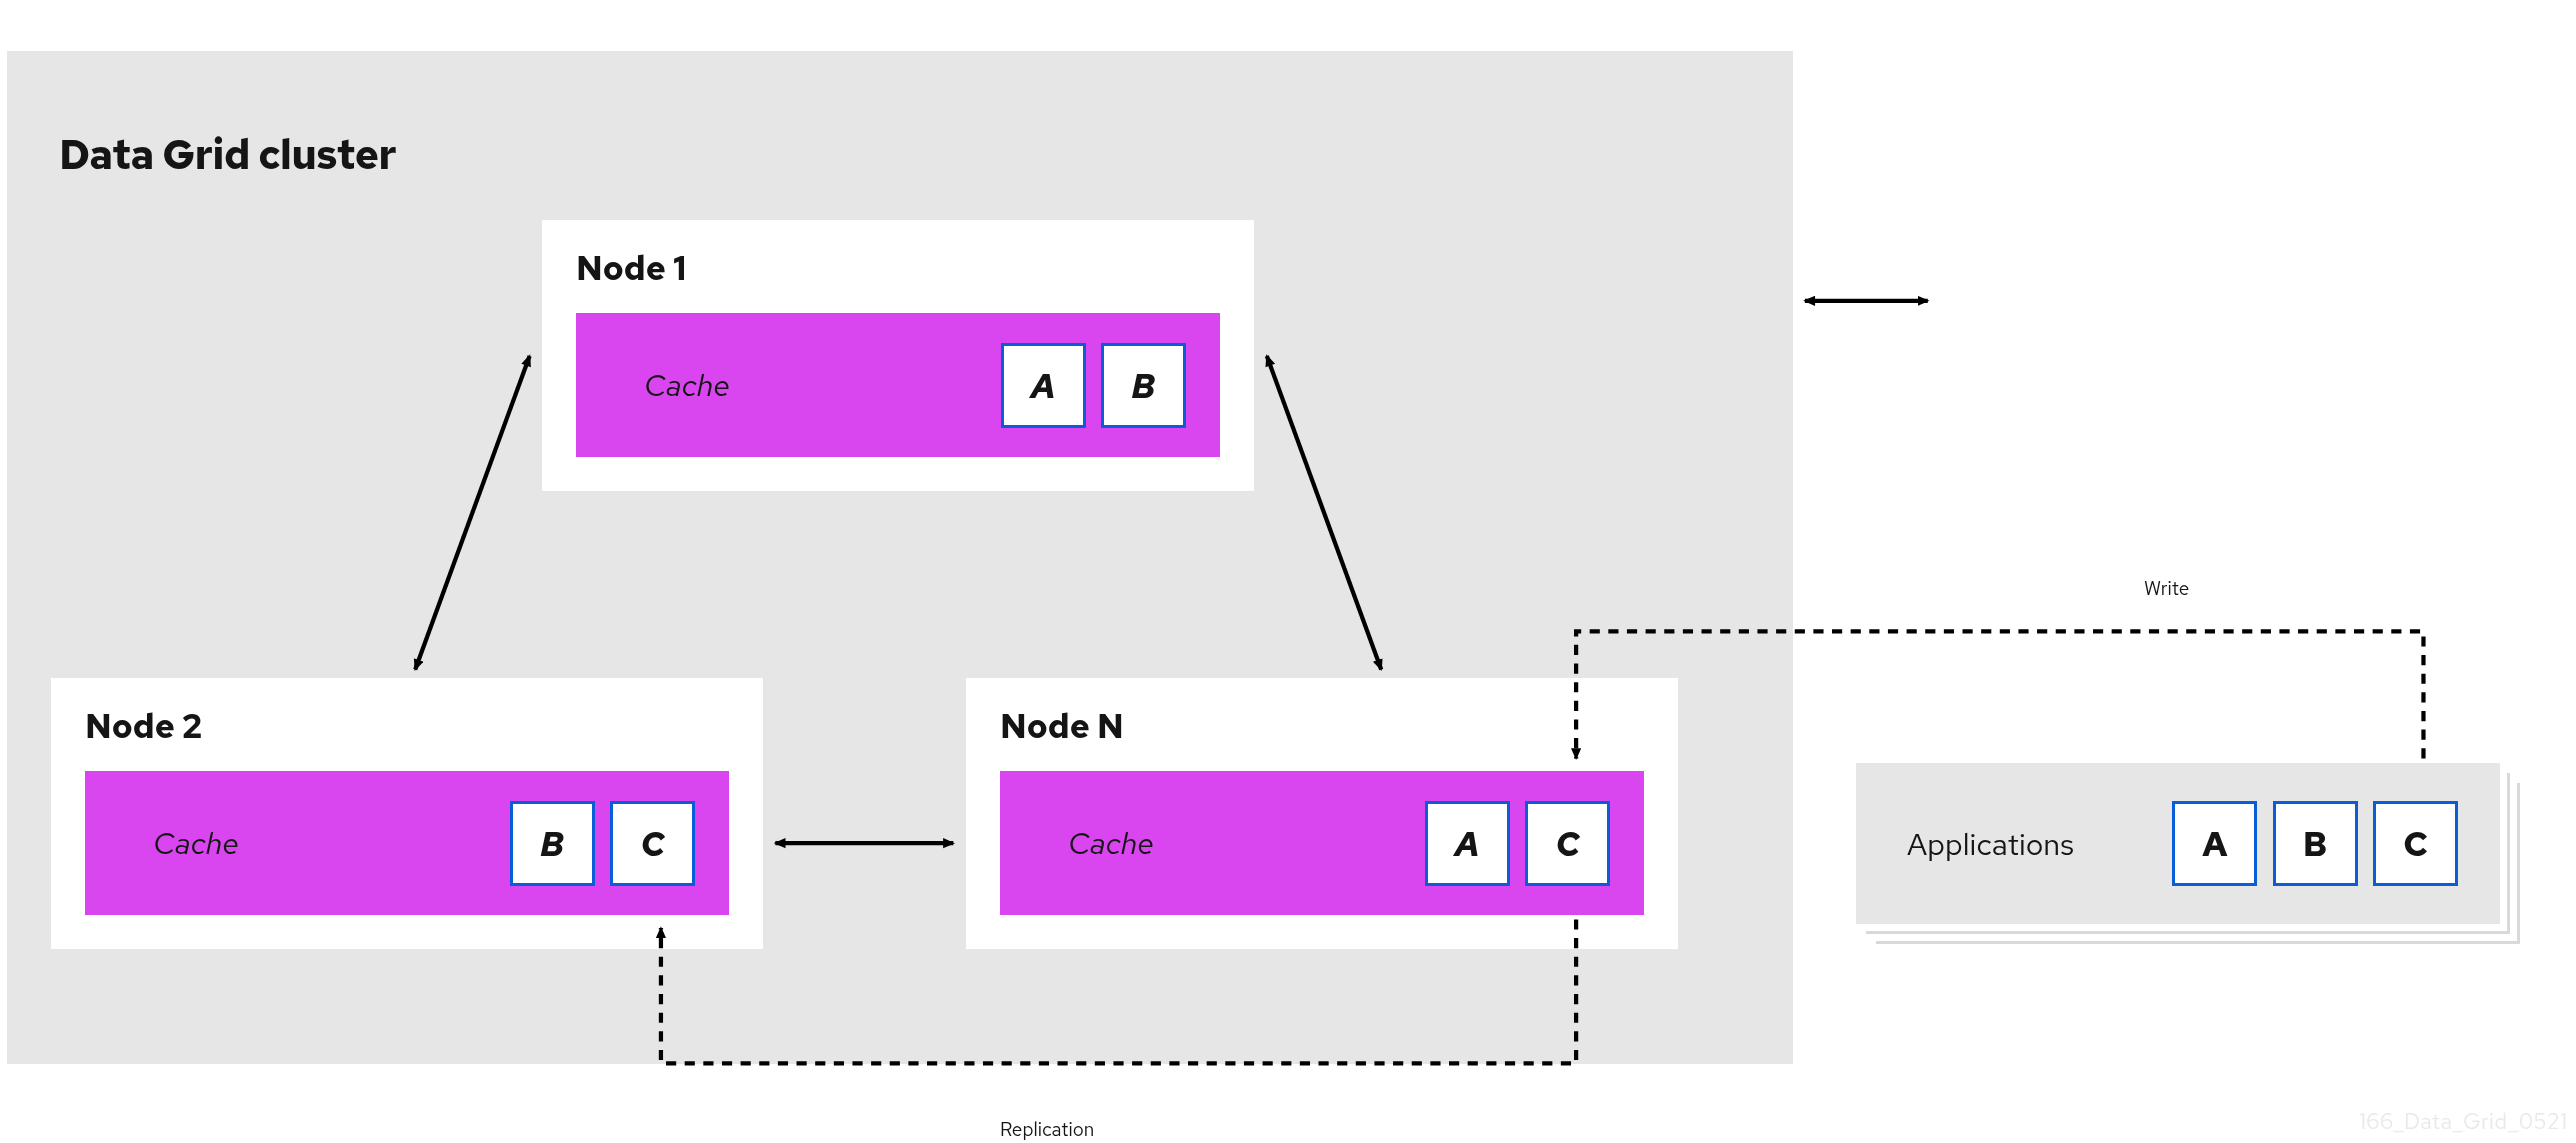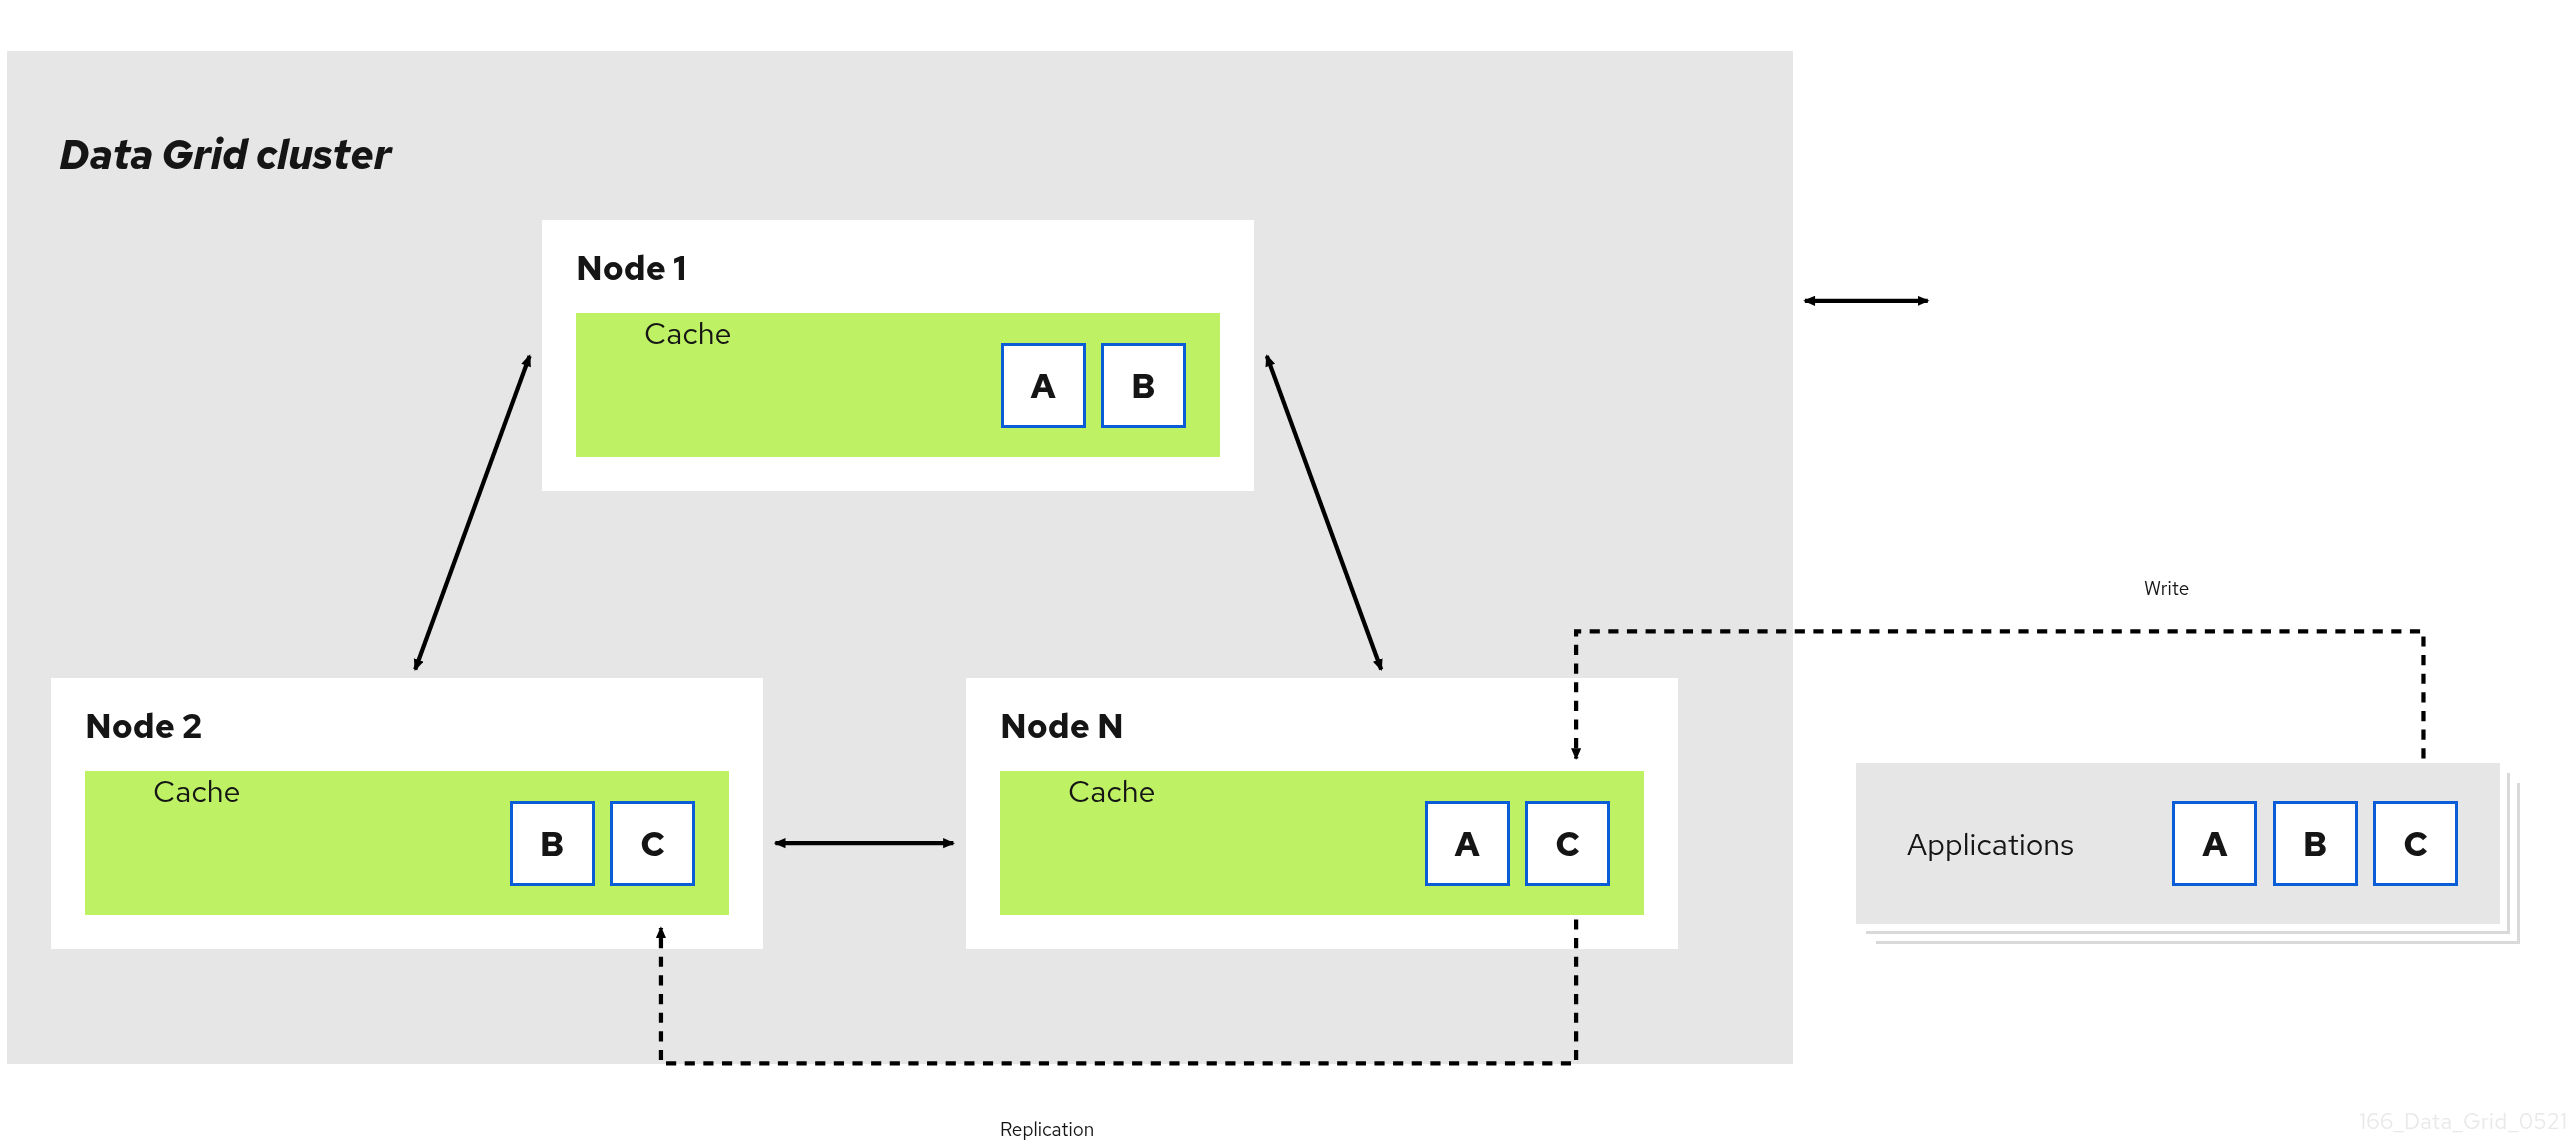--- a/index.html
+++ b/index.html
@@ -31,23 +31,25 @@
     background: #ffffff;
     box-sizing: border-box;
   }
   .node-title {
     position: absolute;
     font-weight: 800;
     font-size: 34px;
   }
   .cache-box {
     position: absolute;
-    background: #bef264;
+    background: #d946ef;
     box-sizing: border-box;
     display: flex;
+    align-items: center;
+    font-style: italic;
   }
   .cache-label {
     font-size: 30.5px;
     font-weight: 400;
     color: #151515;
     margin-left: 68px;
   }
   .entry-group {
     position: absolute;
     display: flex;
@@ -106,21 +108,21 @@
     overflow: visible;
   }
 </style>
 </head>
 <body>
 
 <div class="canvas">
 
   <div class="cluster-bg" style="left:6.8px; top:51px; width:1786px; height:1013px;"></div>
 
-  <div class="cluster-title" style="left:59px; top:127px;font-style:italic;">Data Grid cluster</div>
+  <div class="cluster-title" style="left:59px; top:127px;">Data Grid cluster</div>
 
   <div class="node-box" style="left:542px; top:220px; width:712px; height:271px;">
     <div class="node-title" style="left:34px; top:25.4px;">Node 1</div>
     <div class="cache-box" style="left:34px; top:93px; width:644px; height:144px;">
       <span class="cache-label">Cache</span>
       <div class="entry-group" style="right:34px; top:30px;">
         <div class="entry">A</div>
         <div class="entry">B</div>
       </div>
     </div>

